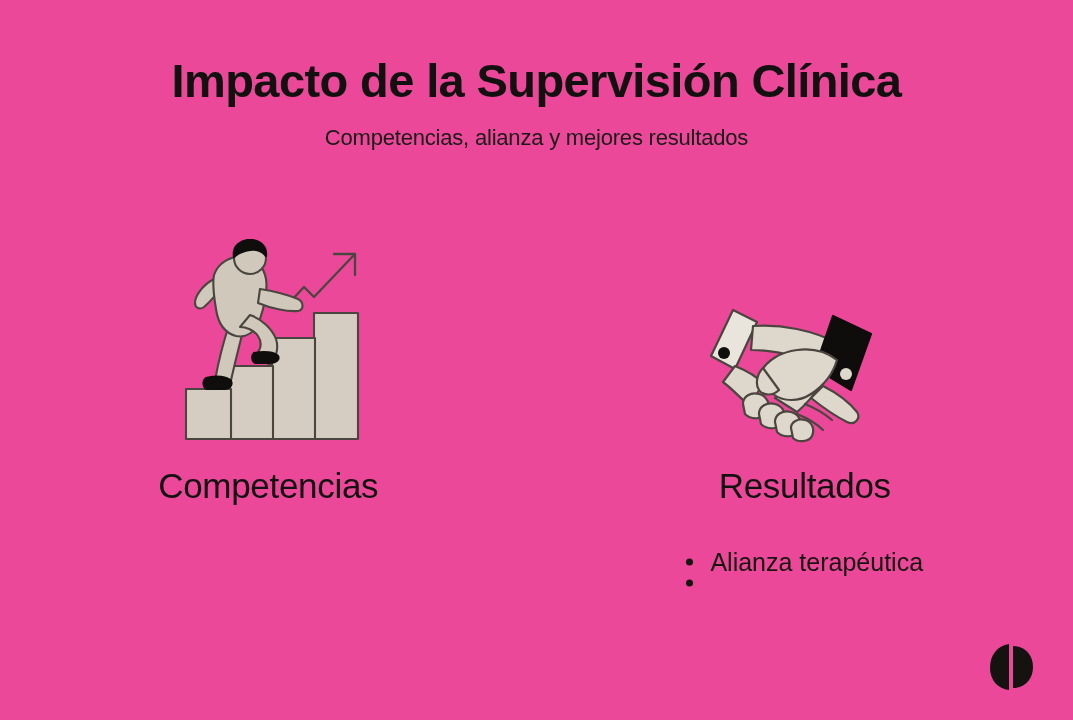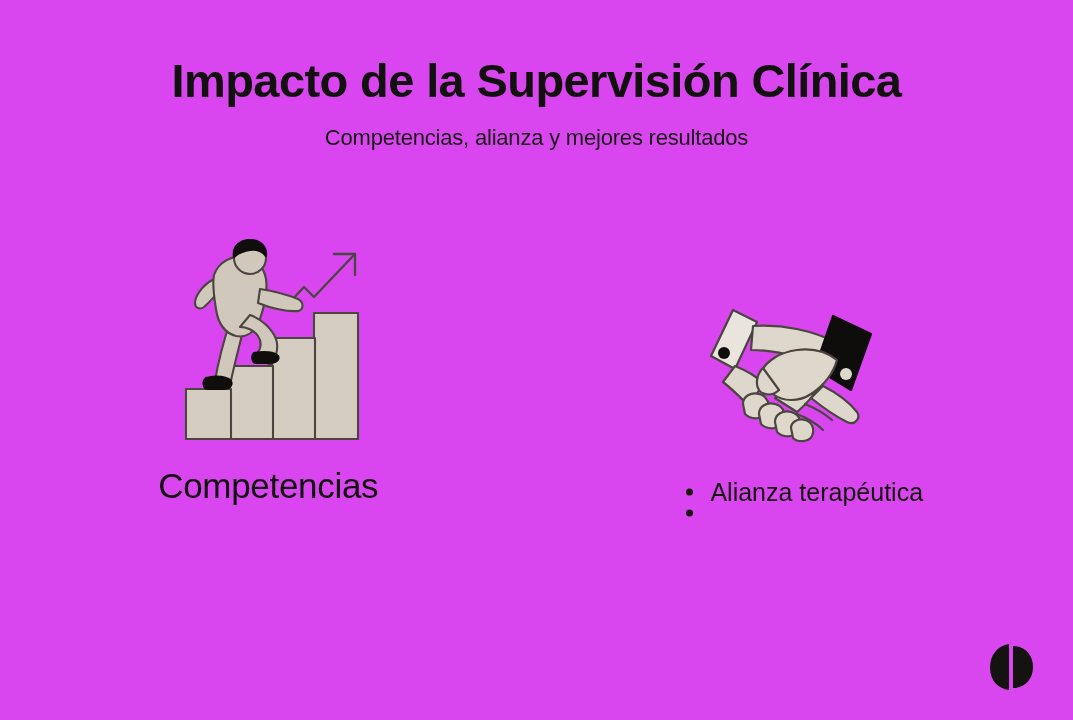--- a/index.html
+++ b/index.html
@@ -12,21 +12,21 @@
     background: #efede8;
     font-family: "Liberation Sans", sans-serif;
     color: #14110f;
     overflow: hidden;
     position: relative;
   }
 
   #infographic {
     position: absolute;
     inset: 0;
-    background: #d946ef;
+    background: #ec4899;
   }
 
   
   .header {
     position: absolute;
     top: 56px;
     left: 0;
     width: 1073px;
     text-align: center;
   }
@@ -214,20 +214,21 @@
             <path d="M108,100 C116,104 126,110 132,116" fill="none"></path>
             <path d="M100,110 C110,114 120,120 127,126" fill="none"></path>
             <path d="M92,120 C102,124 112,130 118,136" fill="none"></path>
 
             <path d="M118,92 C130,98 144,108 152,118 C156,124 150,132 142,128
                      C130,122 116,112 106,104 Z" fill="#ded8cc"></path>
           </g>
         </svg>
       </div>
 
+      <h2 class="col-heading">Resultados</h2>
 
       <ul class="bullets">
         <li>
           <span class="dot"></span>
           <span>Alianza terapéutica</span>
         </li>
         <li>
           <span class="dot"></span>
         </li>
       </ul>

